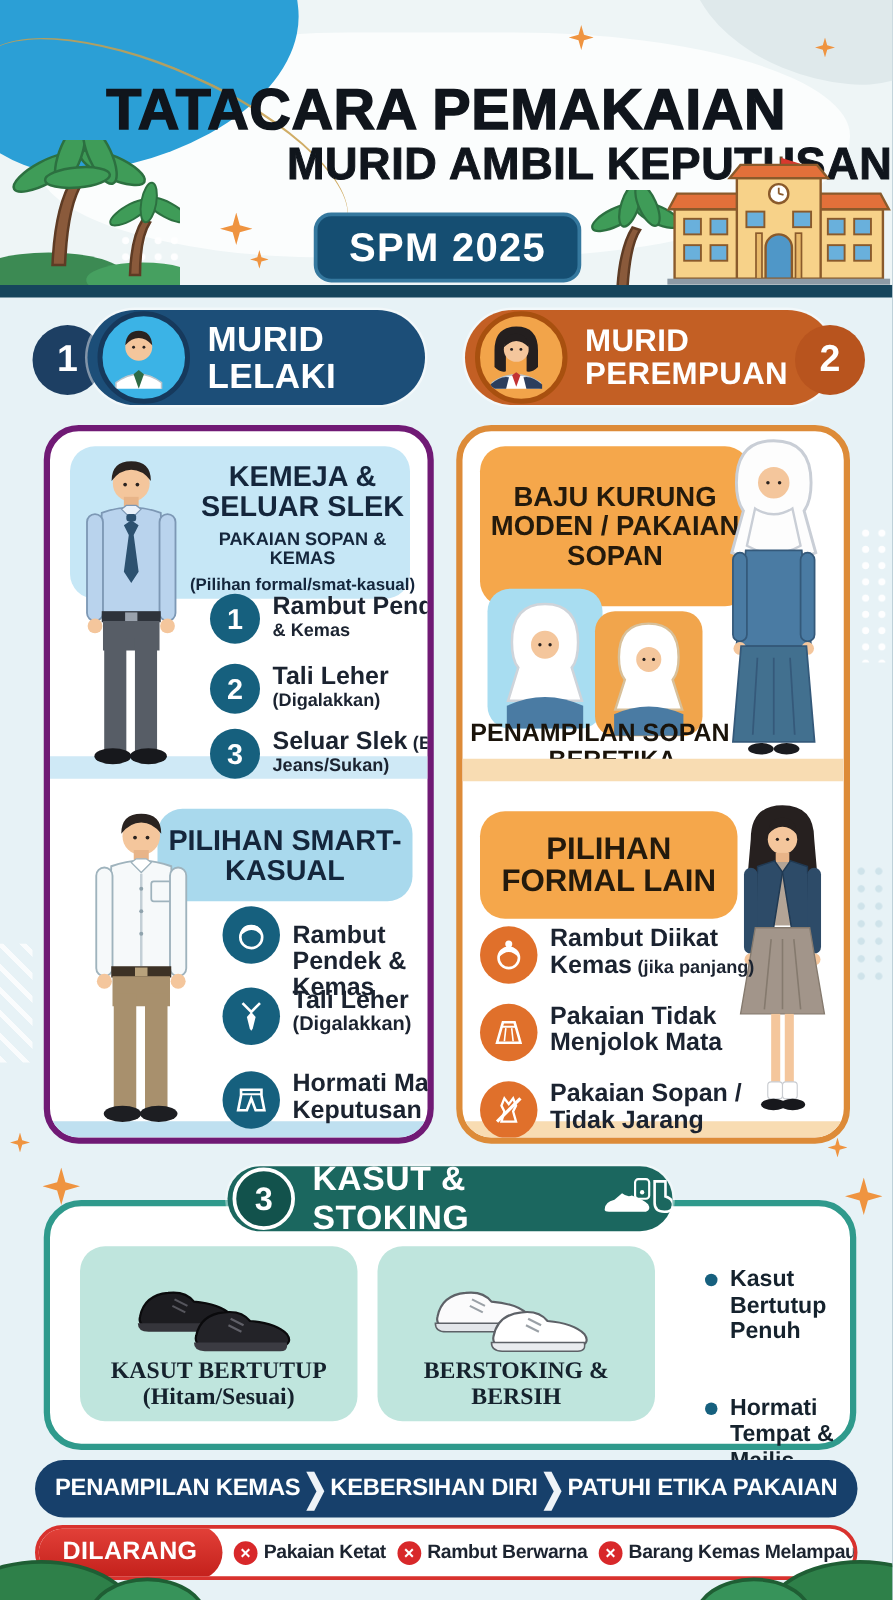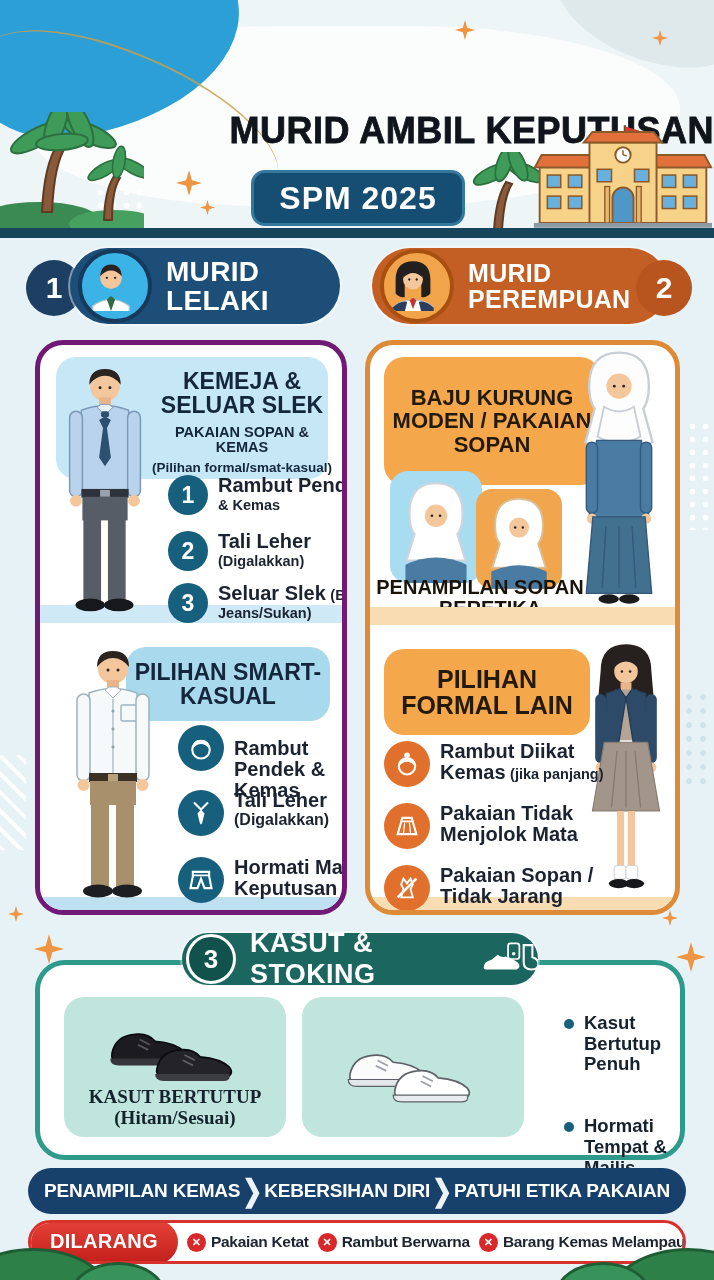--- a/index.html
+++ b/index.html
@@ -114,20 +114,21 @@
   <div class="abs blob-white"></div>
   <div class="abs blob-tl"></div>
   <div class="abs gold-line"></div>
   <div class="abs blob-tr"></div>
   <div class="abs sparkle" style="left:455px;top:20px;width:20px;height:20px;"></div>
   <div class="abs sparkle" style="left:652px;top:30px;width:16px;height:16px;"></div>
   <div class="abs sparkle" style="left:176px;top:170px;width:26px;height:26px;"></div>
   <div class="abs sparkle" style="left:200px;top:200px;width:15px;height:15px;"></div>
   <div class="abs dots" style="left:94px;top:186px;width:54px;height:28px;"></div>
 
+  <div class="abs title1">TATACARA PEMAKAIAN</div>
   <div class="abs title2">MURID AMBIL KEPUTUSAN</div>
 
   <svg class="abs" style="left:-6px;top:112px;" width="150" height="118" viewBox="0 0 150 118">
     <g>
       <ellipse cx="45" cy="108" rx="60" ry="18" fill="#3c8a53"></ellipse>
       <ellipse cx="120" cy="112" rx="45" ry="14" fill="#46a060"></ellipse>
       <path d="M58 100 q2-48 14-66 l-8-3 q-14 22-16 69 z" fill="#8a5a3b" stroke="#5e3b24" stroke-width="2"></path>
       <g fill="#3f9c58" stroke="#2c7040" stroke-width="2">
         <ellipse cx="42" cy="26" rx="28" ry="9" transform="rotate(-28 42 26)"></ellipse>
         <ellipse cx="96" cy="22" rx="28" ry="9" transform="rotate(24 96 22)"></ellipse>
@@ -475,20 +476,21 @@
           <line x1="44" y1="40" x2="56" y2="46" stroke="#9aa0a6" stroke-width="2"></line>
           <line x1="42" y1="46" x2="54" y2="52" stroke="#9aa0a6" stroke-width="2"></line>
         </g>
         <g transform="translate(52,18)">
           <path d="M12 56 q4-20 26-22 q16-2 24 8 q24 2 34 12 q6 8-4 12 l-72 0 q-10-2-8-10 z" fill="#ffffff" stroke="#5d6167" stroke-width="2"></path>
           <path d="M10 62 q0 8 10 8 l70 0 q8 0 6-8 z" fill="#e9ecef" stroke="#5d6167" stroke-width="1.4"></path>
           <line x1="44" y1="40" x2="56" y2="46" stroke="#9aa0a6" stroke-width="2"></line>
           <line x1="42" y1="46" x2="54" y2="52" stroke="#9aa0a6" stroke-width="2"></line>
         </g>
       </svg>
+      <div class="tile-label" style="width:180px;">BERSTOKING &amp; BERSIH</div>
     </div>
 
     <div class="abs" style="left:524px;top:48px;width:138px;display:flex;flex-direction:column;gap:41px;">
       <div class="bullet-row">
         <div class="bullet-dot"></div>
         <div class="bullet-text">Kasut Bertutup Penuh</div>
       </div>
       <div class="bullet-row">
         <div class="bullet-dot"></div>
         <div class="bullet-text">Hormati Tempat &amp; Majlis</div>

